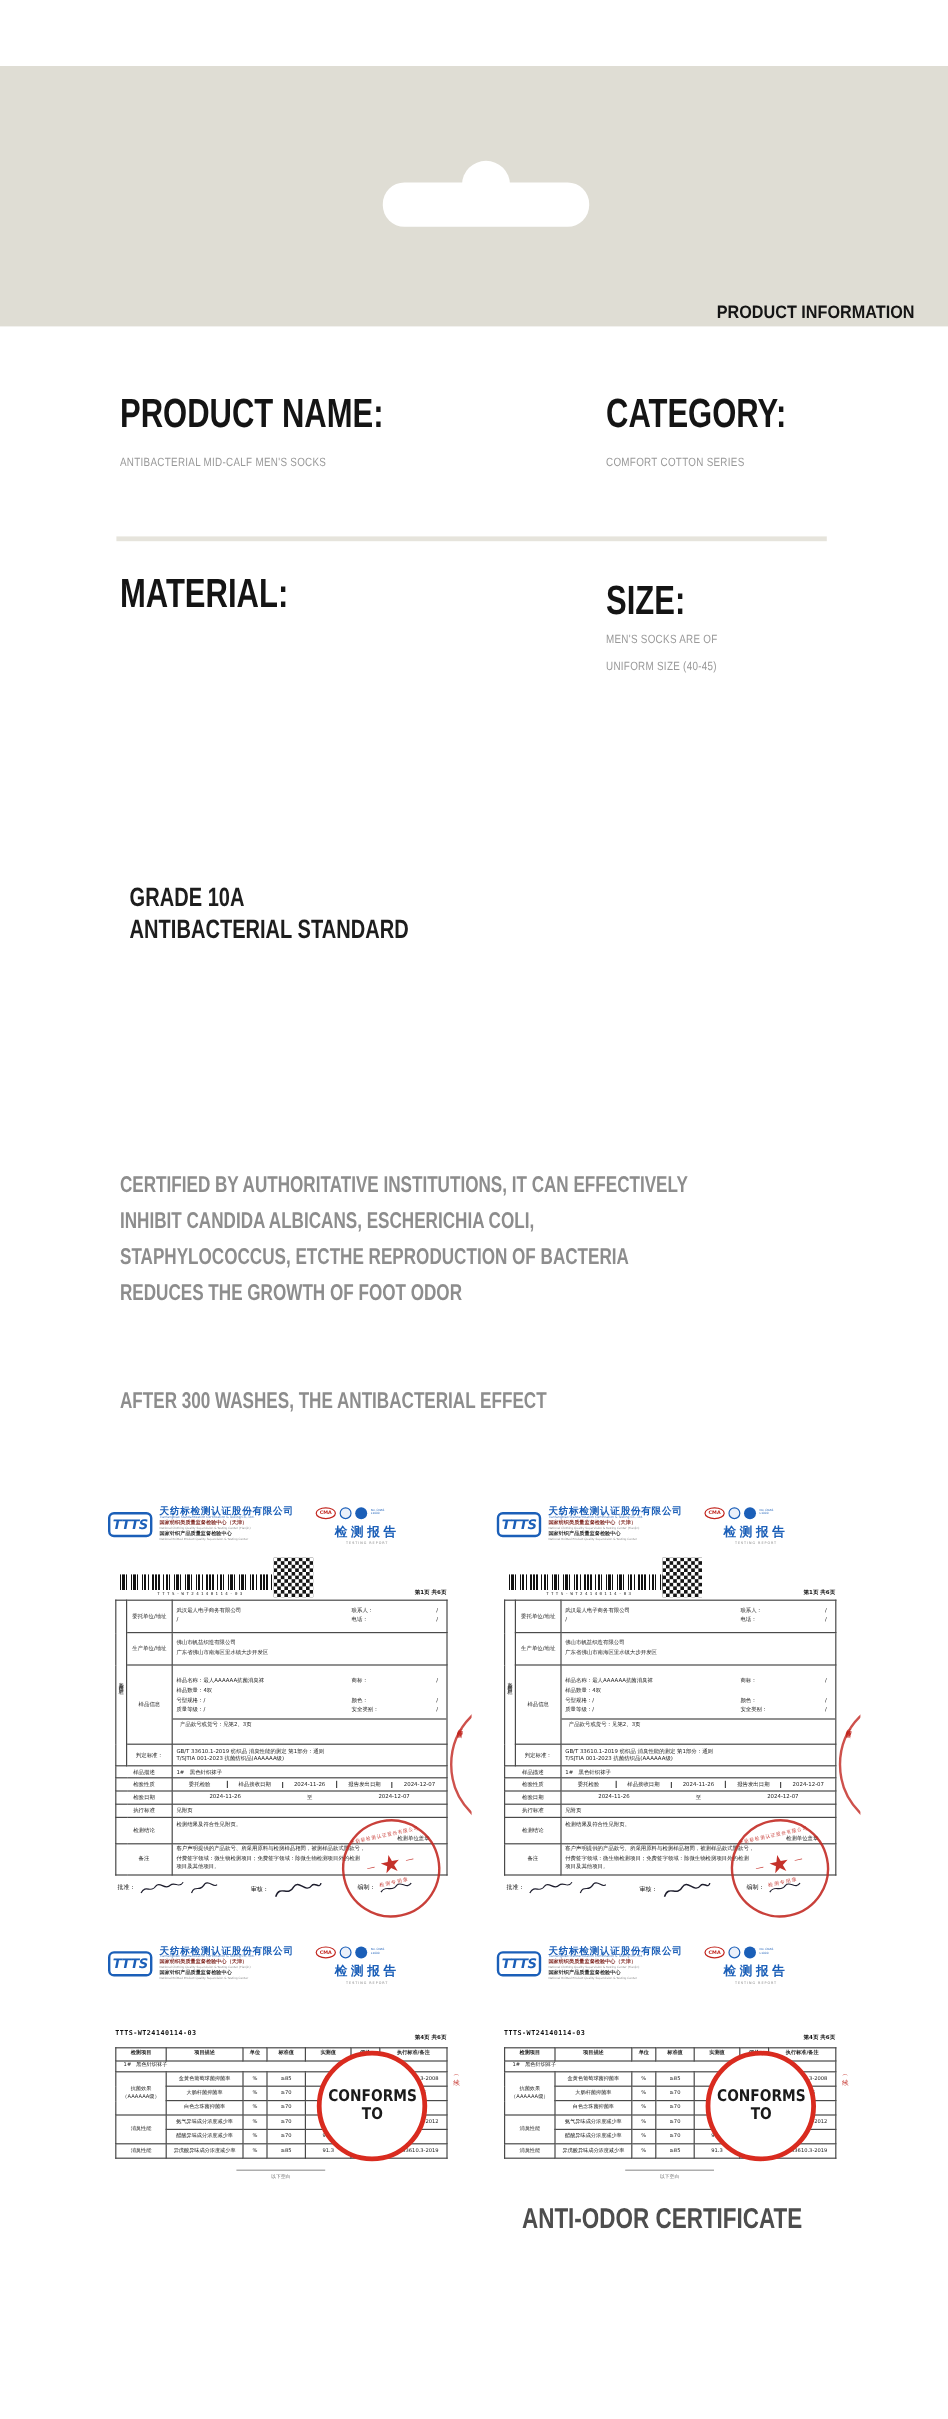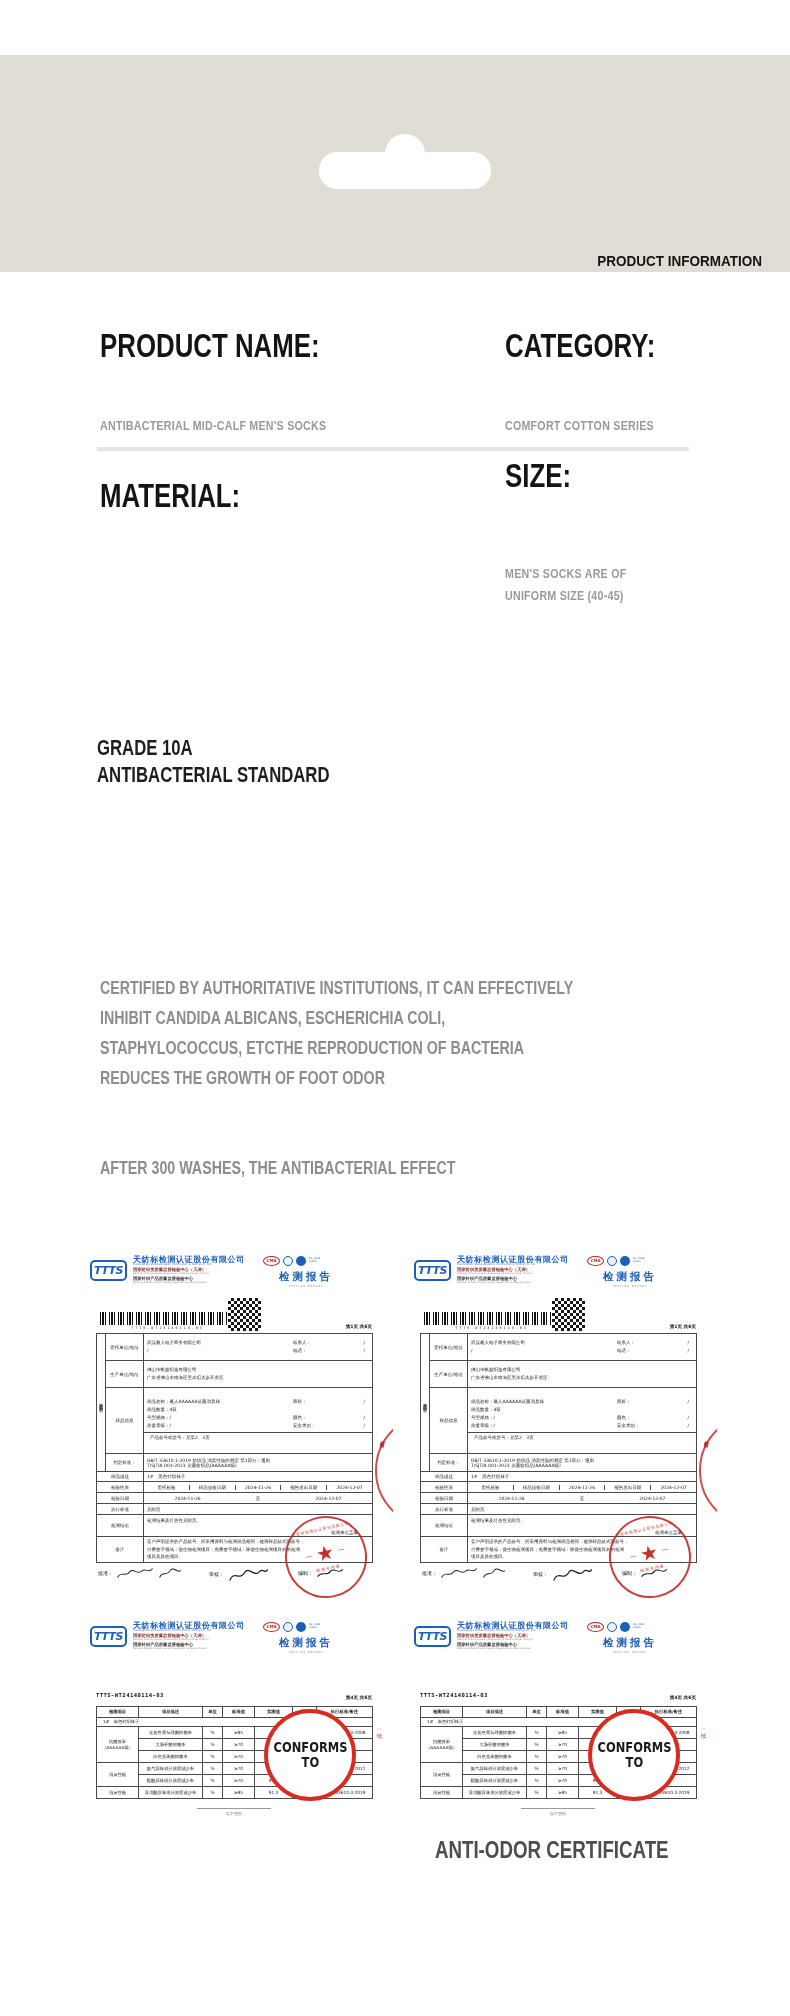--- a/index.html
+++ b/index.html
@@ -13,26 +13,26 @@
 
   
   .hero { position:absolute; left:0; top:55px; width:790px; height:217px; background:#dfddd4; }
   .hang-tab { position:absolute; left:319px; top:97px; width:172px; height:37px; background:#fff; border-radius:18px; }
   .hang-bump { position:absolute; left:385px; top:79px; width:40px; height:40px; background:#fff; border-radius:50%; }
   .hero-title { position:absolute; left:30px; top:180px; font-size:40px; font-weight:bold; color:#141414; line-height:1; letter-spacing:.5px; }
   .hero-sub { position:absolute; right:28px; top:197px; font-size:15px; font-weight:bold; color:#141414; }
 
   
   .spec-label { position:absolute; font-size:34px; font-weight:bold; color:#141414; line-height:1; }
-  .spec-val { position:absolute; font-size:13px; font-weight:bold; color:#999; line-height:22px; letter-spacing:.3px;margin-top:40px; }
+  .spec-val { position:absolute; font-size:10px; font-weight:normal; color:#999; line-height:22px; letter-spacing:.3px; }
   .divider { position:absolute; left:97px; top:447px; width:592px; height:4px; background:#e6e4dc; }
 
   
   .insp-h { position:absolute; left:100px; top:668px; font-size:38px; font-weight:bold; color:#141414; line-height:1; }
-  .grade { position:absolute; left:97px; top:734px; font-size:22px; font-weight:bold; color:#1d1d1d; line-height:27px; }
+  .grade { position:absolute; left:108px; top:734px; font-size:22px; font-weight:bold; color:#1d1d1d; line-height:27px; }
   .gpara { position:absolute; left:100px; font-size:19px; font-weight:bold; color:#8d8d8d; line-height:30px; }
   .gpara .cx { transform:scaleX(.75); }
 
   
   .cert { position:absolute; top:1248px; width:330px; height:574px; overflow:hidden; background:#fff; font-family:"DejaVu Sans", sans-serif; color:#222; }
   .cert-left { left:63px; } .cert-right { left:387px; }
 
   .crt-hdr { position:absolute; left:0; width:330px; height:56px; }
   .ttts { position:absolute; left:27px; top:8px; width:37px; height:21px; border:2px solid #1b5fb8; border-radius:5px; color:#1b5fb8; font-weight:bold; font-style:italic; font-size:11px; text-align:center; line-height:17px; letter-spacing:-.5px; }
   .co { position:absolute; left:70px; top:3px; width:120px; line-height:1.15; }
@@ -115,21 +115,21 @@
   </div>
 
   <div class="spec-label" style="left:100px; top:328px;"><span class="cx">PRODUCT NAME:</span></div>
   <div class="spec-val" style="left:100px; top:375px;"><span class="cx" style="transform:scaleX(.82)">ANTIBACTERIAL MID-CALF MEN'S SOCKS</span></div>
   <div class="spec-label" style="left:505px; top:328px;"><span class="cx">CATEGORY:</span></div>
   <div class="spec-val" style="left:505px; top:375px;"><span class="cx" style="transform:scaleX(.82)">COMFORT COTTON SERIES</span></div>
 
   <div class="divider"></div>
 
   <div class="spec-label" style="left:100px; top:478px;"><span class="cx">MATERIAL:</span></div>
-  <div class="spec-label" style="left:505px; top:458px;"><span class="cx">SIZE:</span></div>
+  <div class="spec-label" style="left:505px; top:484px;"><span class="cx">SIZE:</span></div>
   <div class="spec-val" style="left:505px; top:523px;">
     <span class="cx" style="transform:scaleX(.82)">MEN'S SOCKS ARE OF</span><br>
     <span class="cx" style="transform:scaleX(.82)">UNIFORM SIZE (40-45)</span>
   </div>
 
   <div class="grade">
     <span class="cx">GRADE 10A</span><br>
     <span class="cx">ANTIBACTERIAL STANDARD</span>
   </div>
   <div class="gpara" style="top:973px;">

